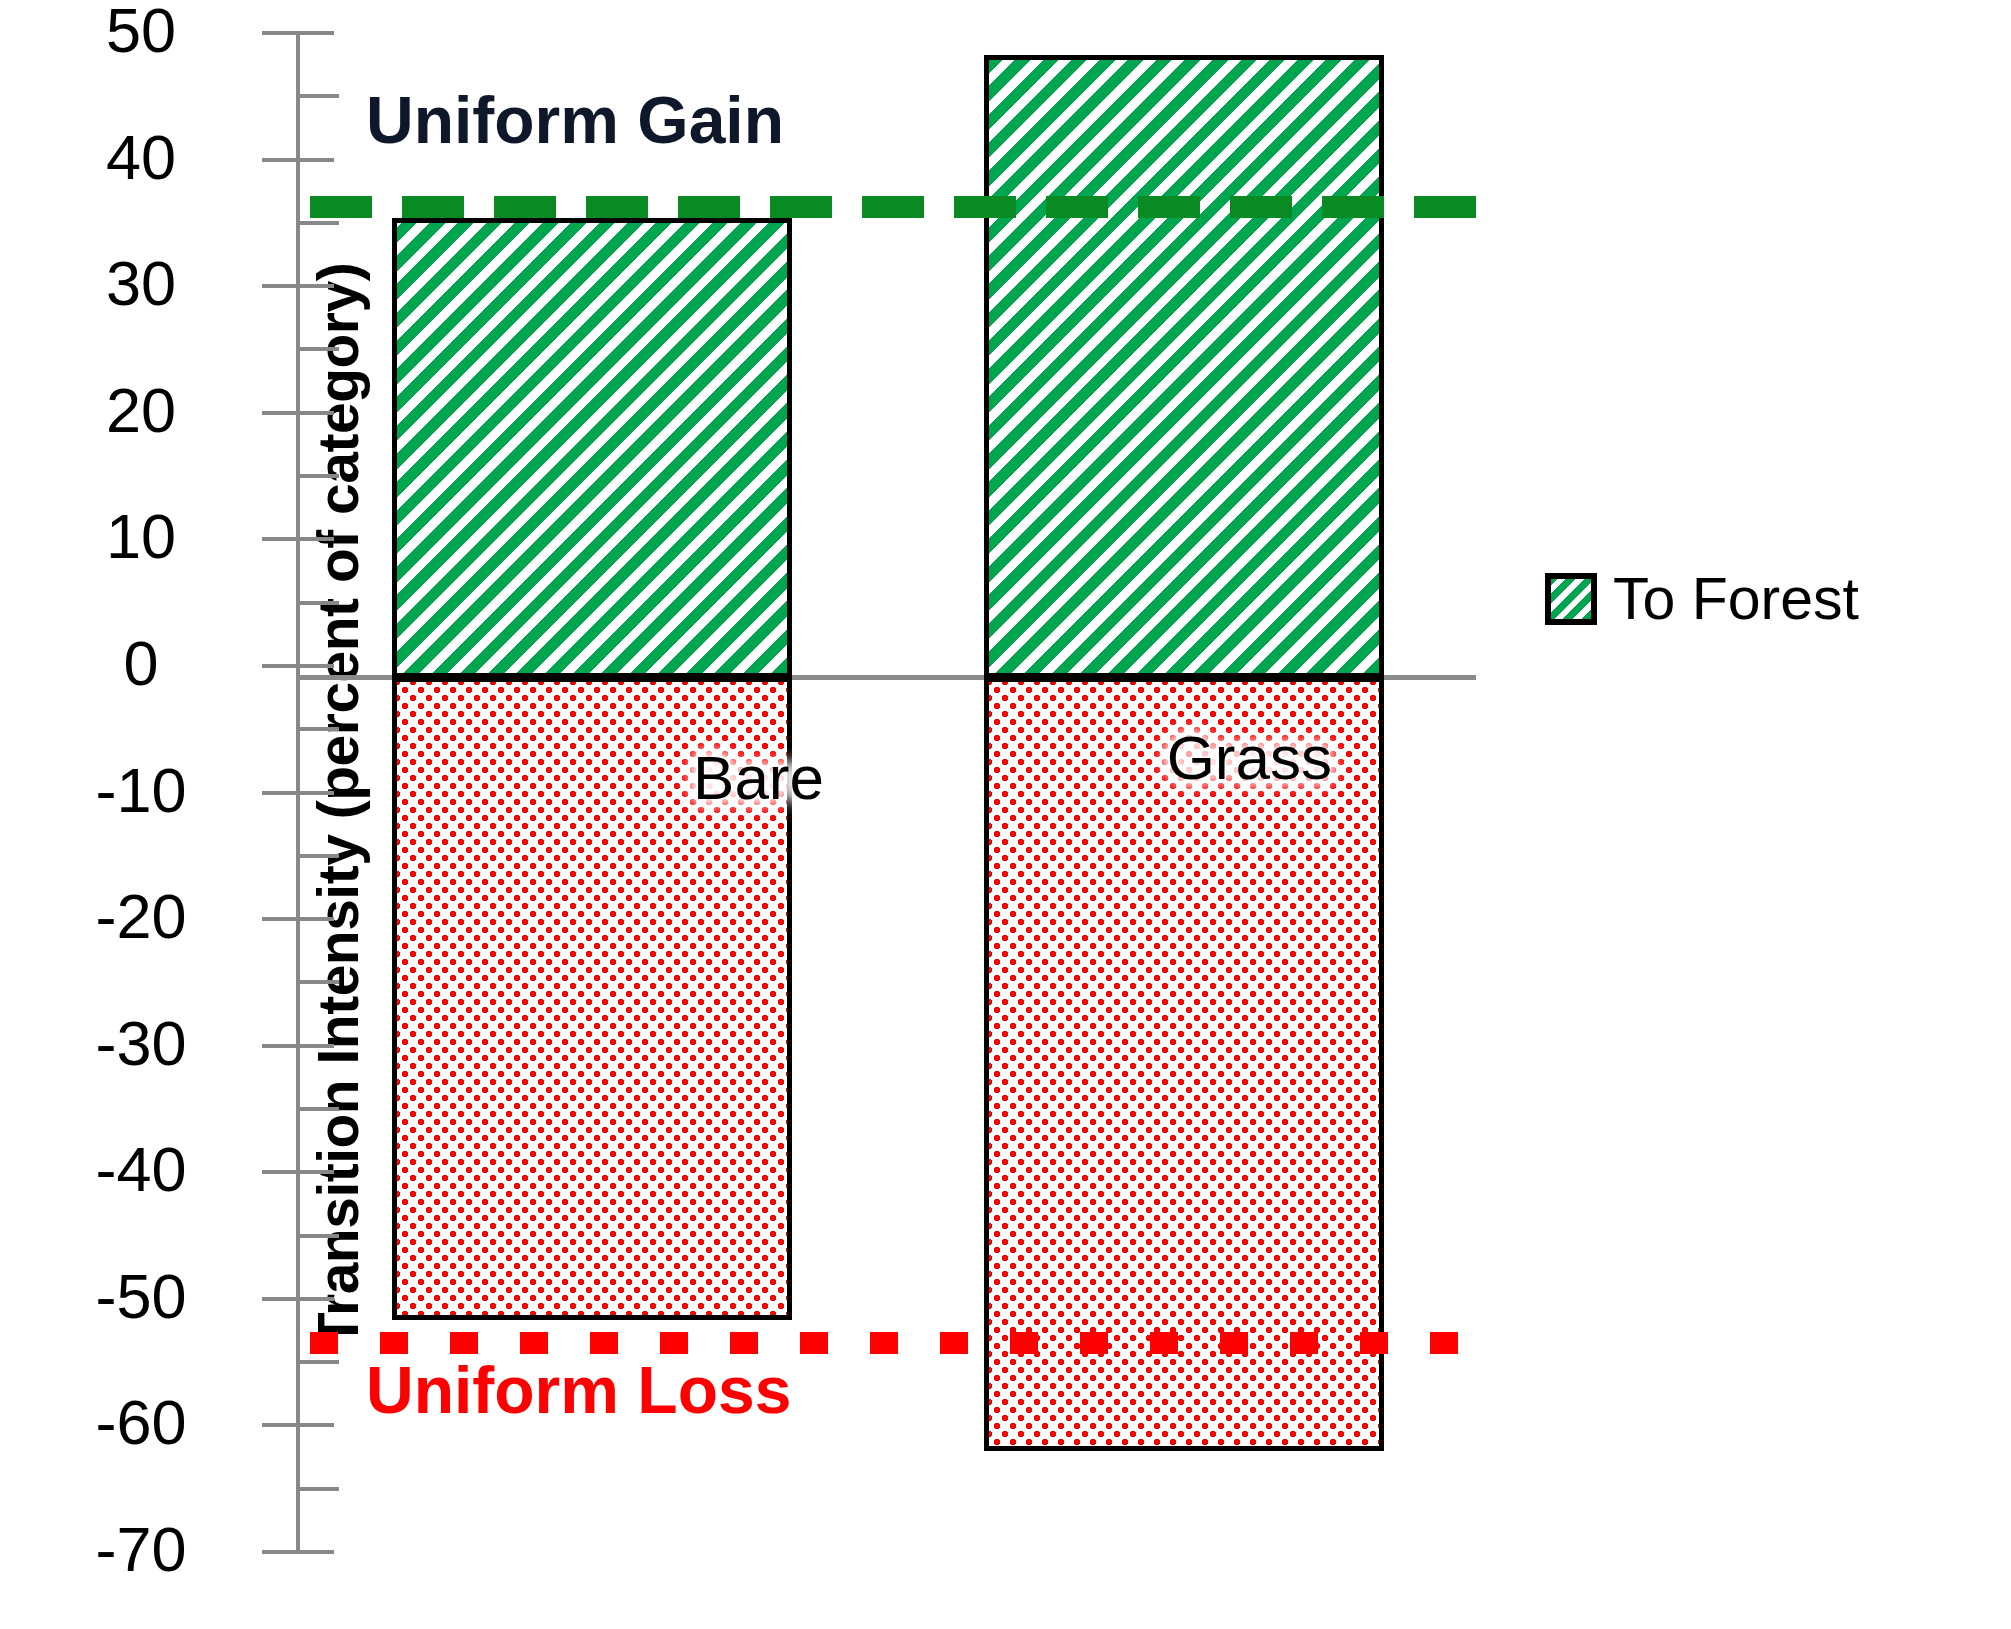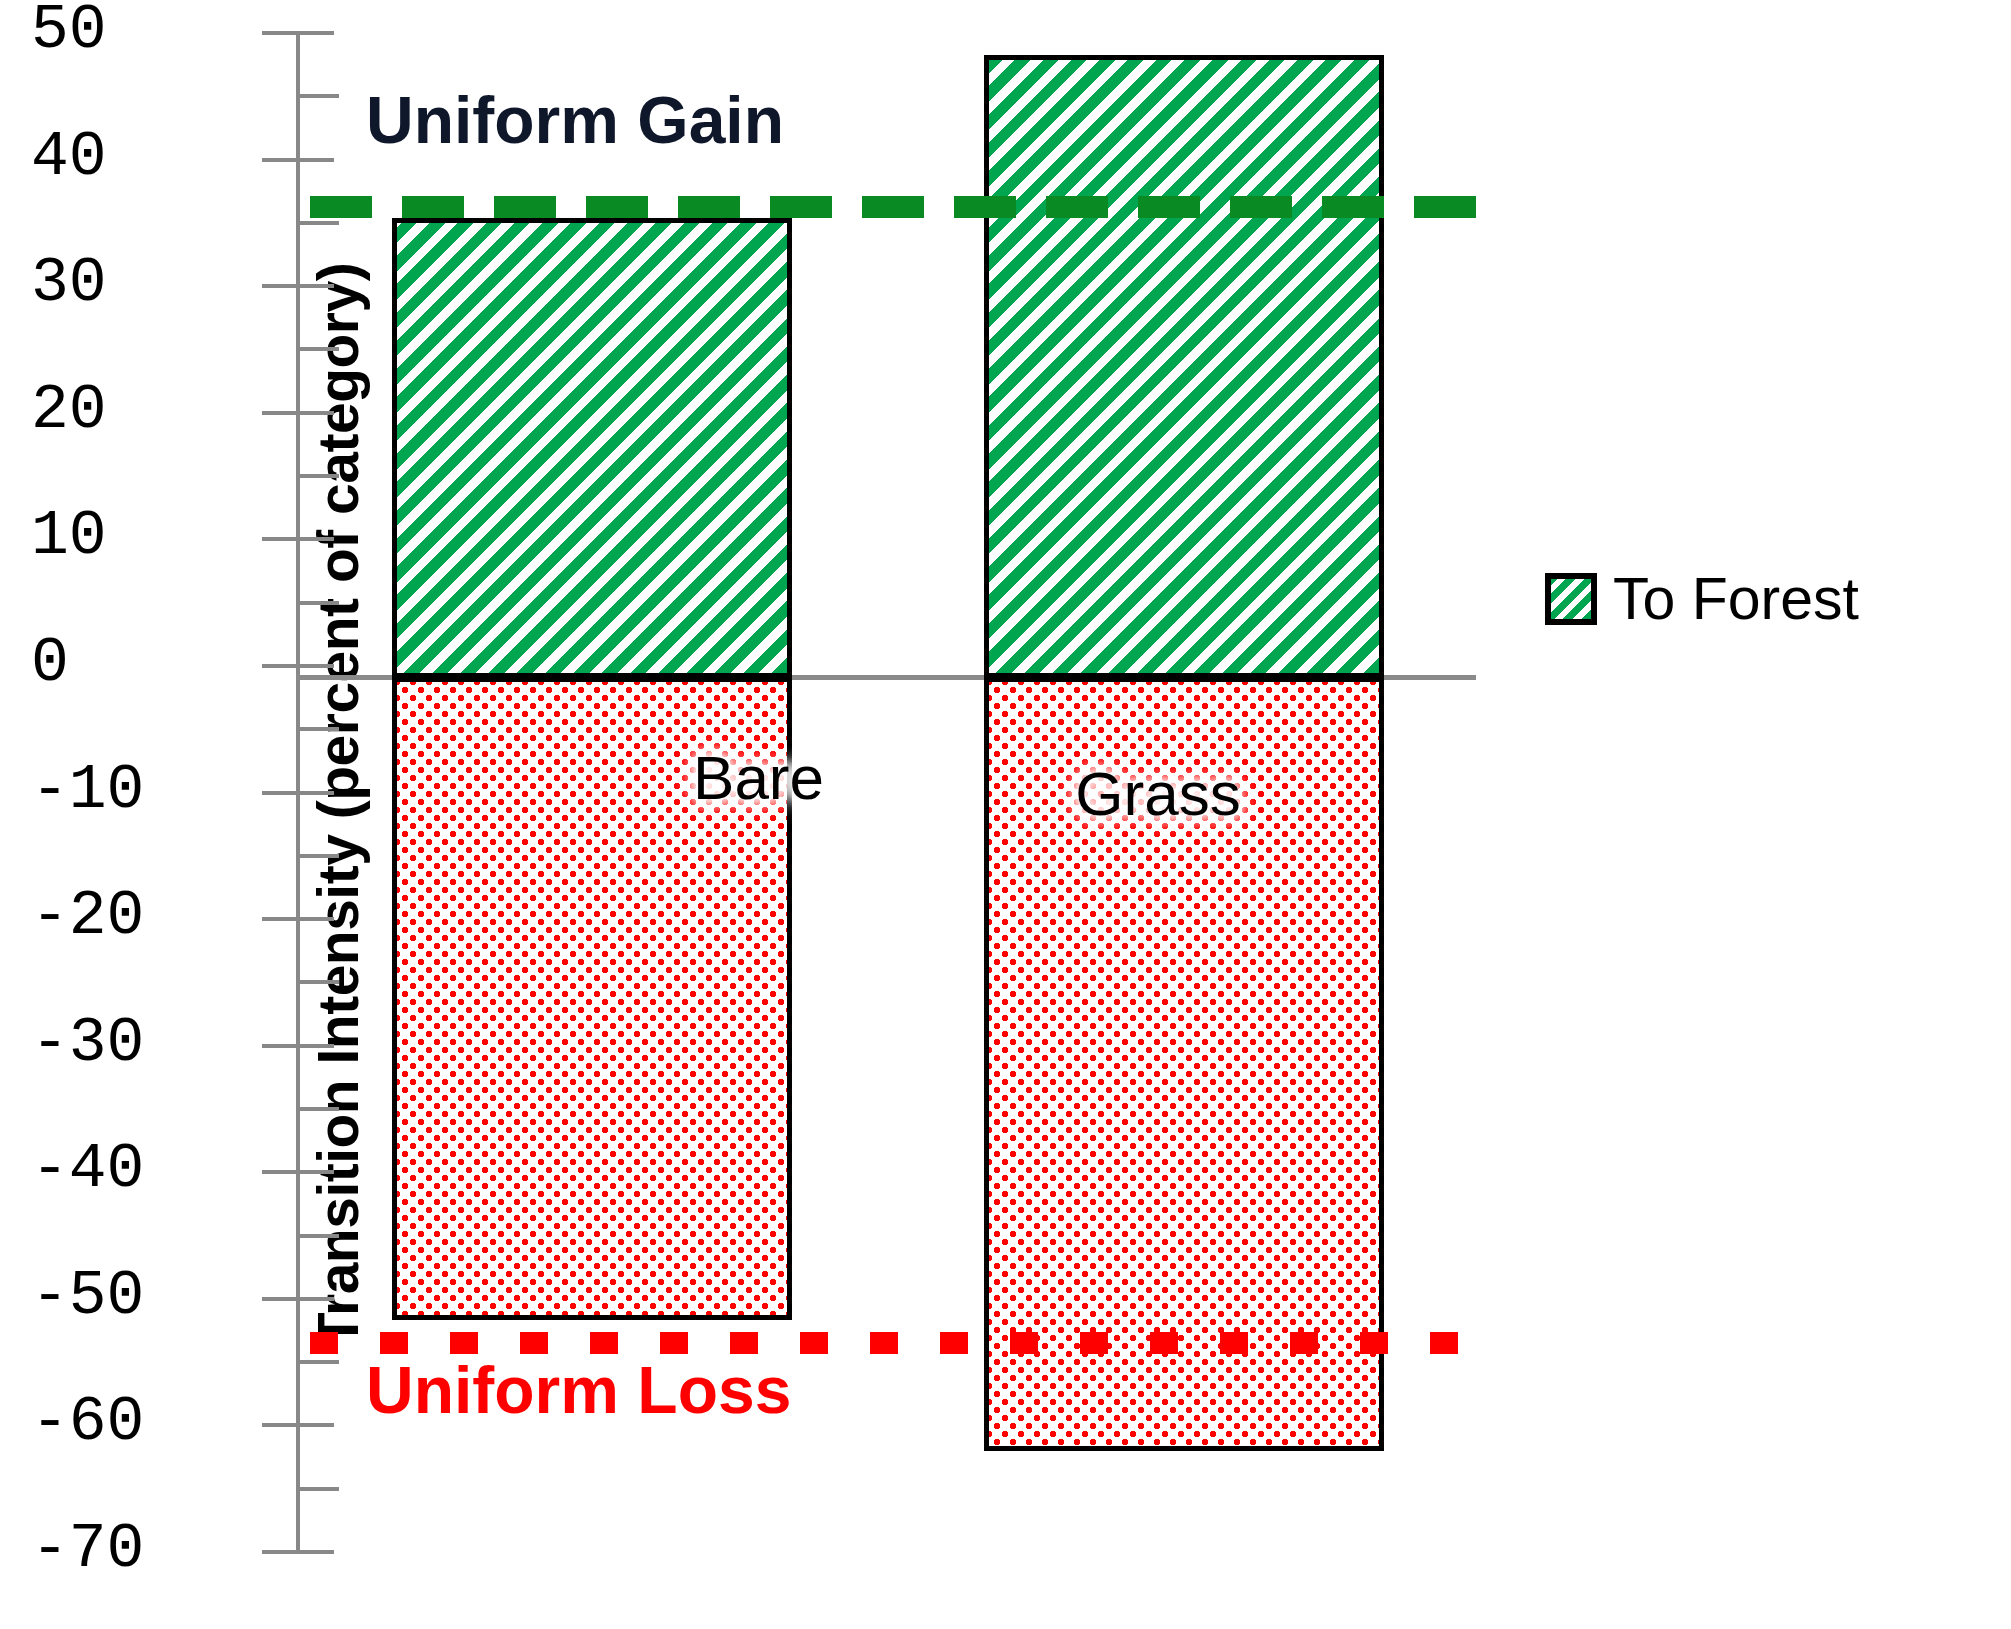--- a/index.html
+++ b/index.html
@@ -19,26 +19,25 @@
     color:#000;
     letter-spacing:-0.5px;
     white-space:nowrap;
   }
 
   
   .ylabel{
     position:absolute;
     right:1760px;           
     width:220px;
-    text-align:left;
+    text-align:center;
     font-size:63px;
     color:#000;
     line-height:1;
     white-space:nowrap;
-    font-family:Liberation Mono, monospace;
   }
 
   
   .axisline{
     position:absolute;
     left:296px; top:32px;
     width:4px; height:1522px;
     background:#888888;
   }
   .tickmajor{
@@ -213,21 +212,21 @@
 
   <div class="bar bar-up" style="left:392px; top:218px; width:400px; height:460px;"></div>
 
   <div class="bar bar-down" style="left:392px; top:677px; width:400px; height:643px;"></div>
 
   <div class="bar bar-up" style="left:984px; top:55px; width:400px; height:623px;"></div>
 
   <div class="bar bar-down" style="left:984px; top:677px; width:400px; height:774px;"></div>
 
   <div class="barlabel" style="left:392px; top:742px; width:432px;text-align:right;">Bare</div>
-  <div class="barlabel" style="left:984px; top:758px; width:348px;">Grass</div>
+  <div class="barlabel" style="left:984px; top:722px; width:348px;text-align:right;">Grass</div>
 
   <div class="refline refline-gain" style="left:310px; top:196px; width:1180px;"></div>
   <div class="refann refann-gain" style="left:366px; top:82px;">Uniform Gain</div>
 
   <div class="refline refline-loss" style="left:310px; top:1332px; width:1180px;"></div>
   <div class="refann refann-loss" style="left:366px; top:1352px;">Uniform Loss</div>
 
   <div class="legend">
     <div class="legrow">
       <span class="legswatch up"></span>

